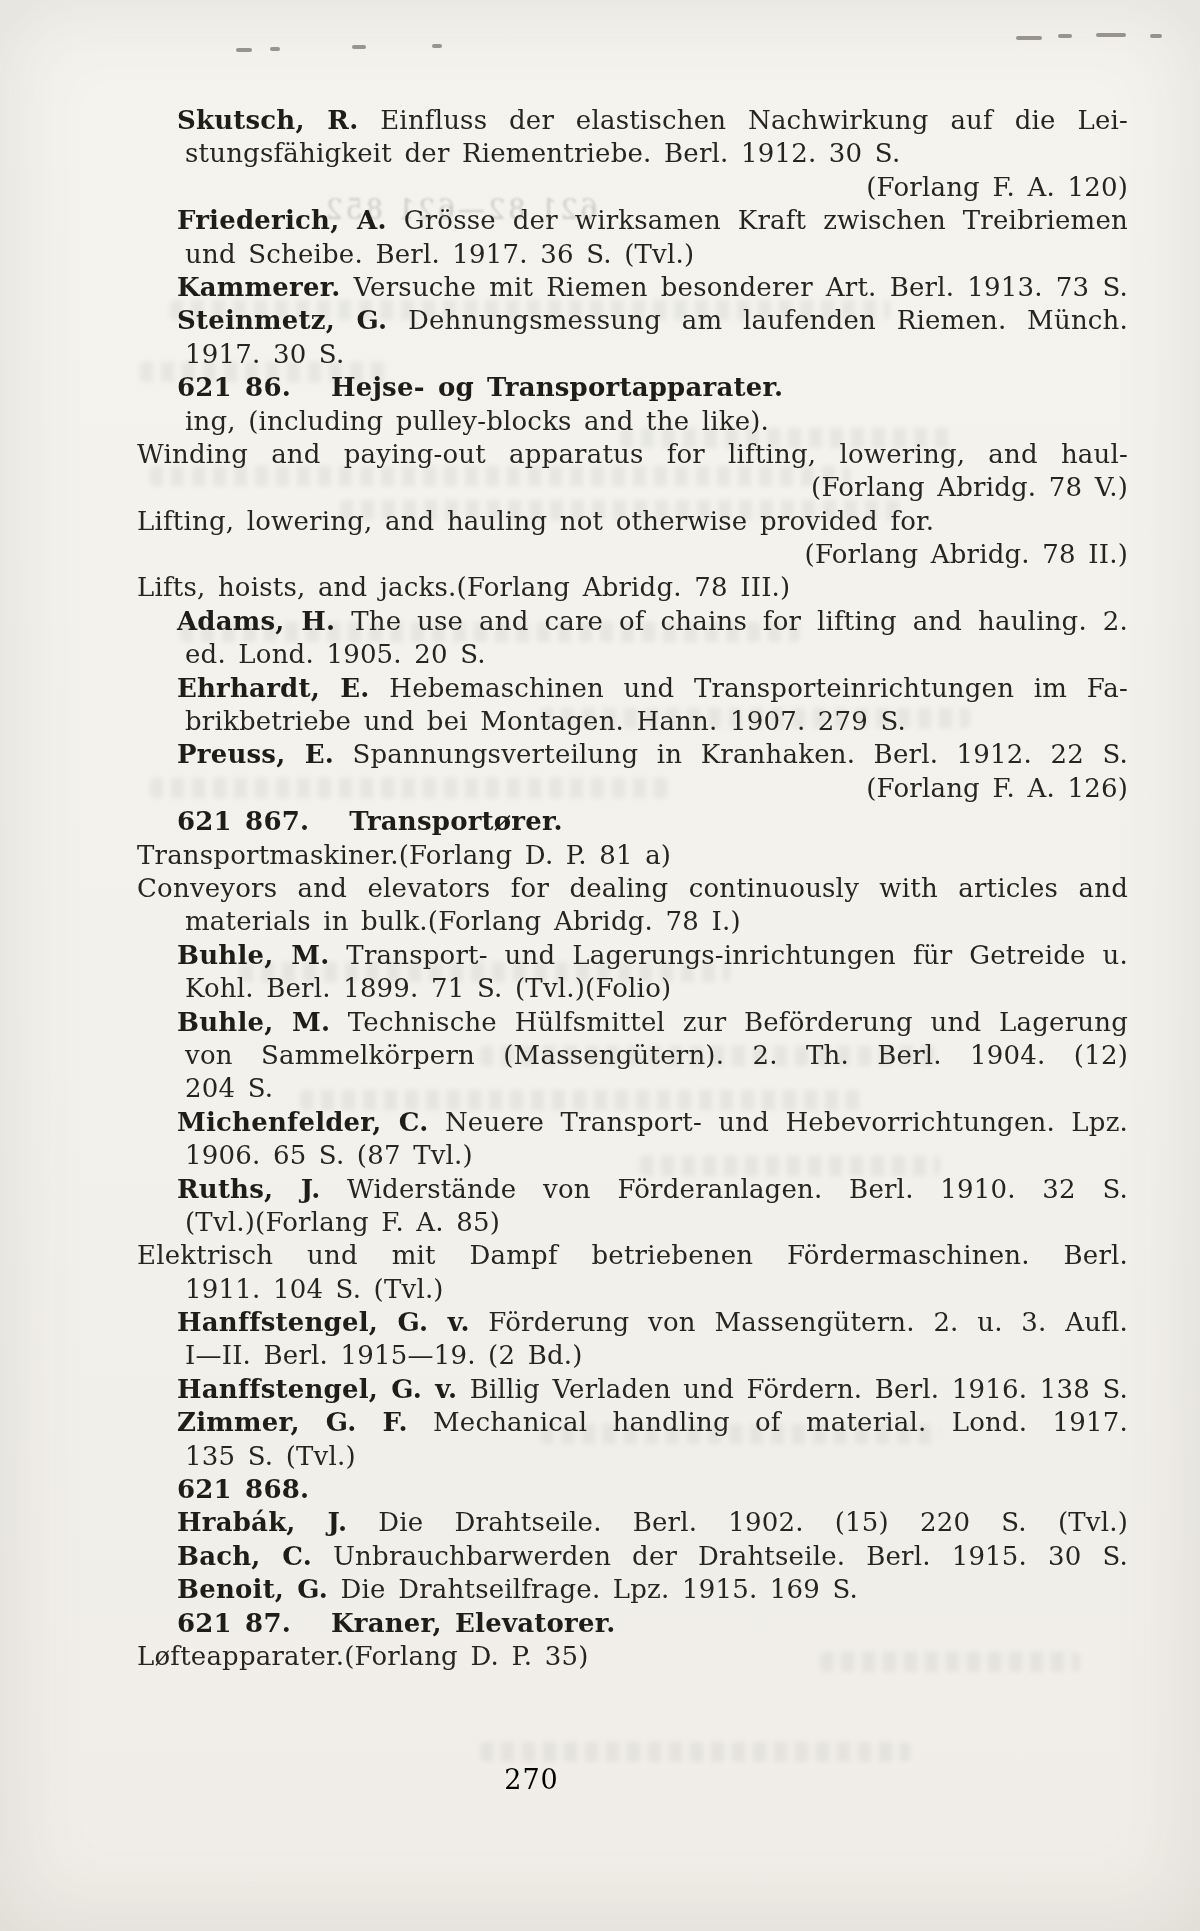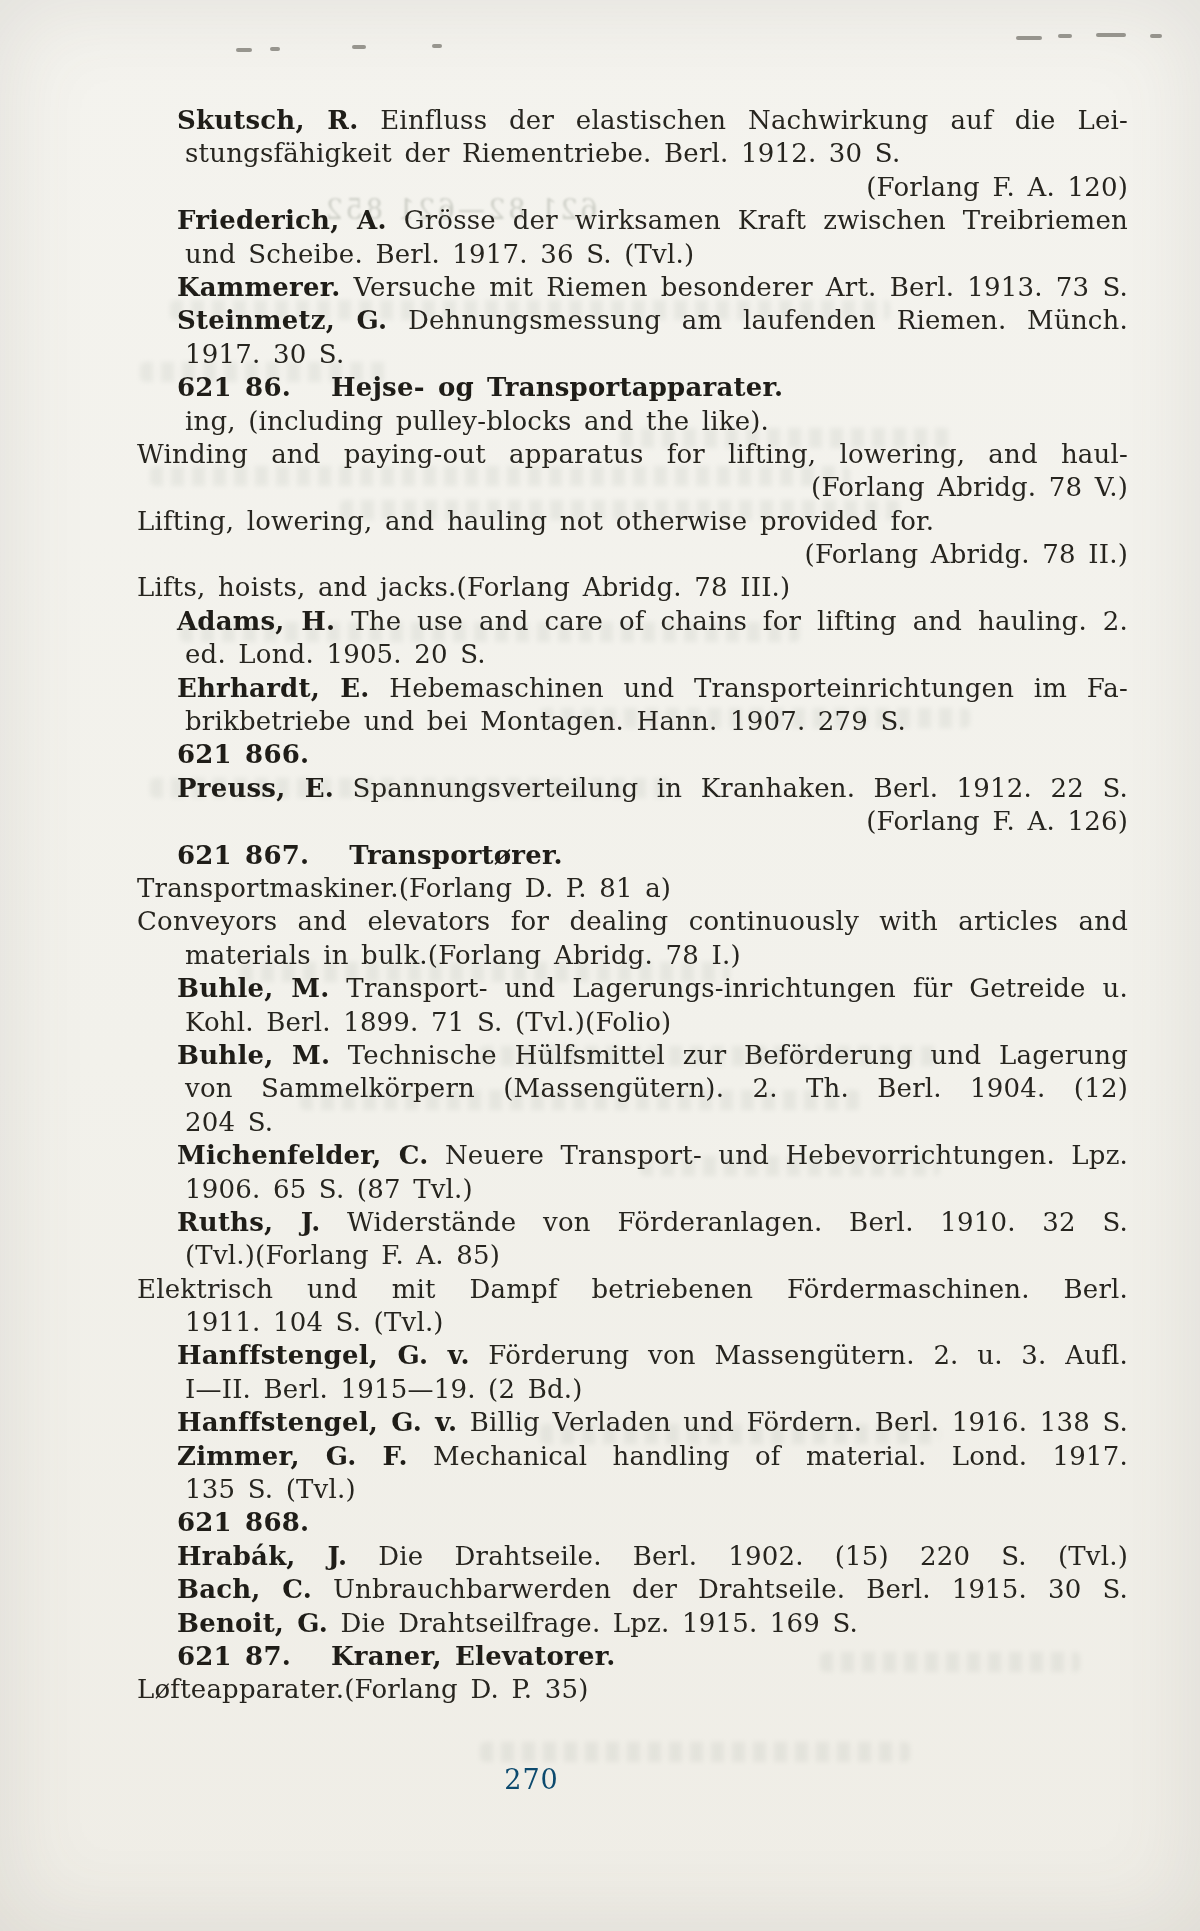--- a/index.html
+++ b/index.html
@@ -20,21 +20,21 @@
   .line{height:33.4px;line-height:33.4px;overflow:hidden;white-space:nowrap;}
   .line b{font-weight:bold;color:#1f1d18;margin-left:40px;}
   .line.ind{padding-left:48px;}
   .line.just{white-space:normal;text-align:justify;}
   .line.just::after{content:"";display:inline-block;width:100%;height:0;}
   .line.split{display:flex;}
   .line.ronly{text-align:right;}
   
   .page-number{
     position:absolute;top:1763px;left:0;width:1063px;text-align:center;
-    font-size:27px;line-height:33px;letter-spacing:1px;color:#0c4a6e;
+    font-size:27px;line-height:33px;letter-spacing:1px;color:#000000;
   }
   
   .bleed-header{
     position:absolute;top:193px;left:140px;width:640px;height:34px;
     transform:scaleX(-1);text-align:center;
     font-size:27px;line-height:34px;letter-spacing:3px;
     color:#999e92;opacity:.42;filter:blur(1.1px);
   }
   .smudge{
     position:absolute;height:20px;border-radius:5px;
@@ -94,21 +94,20 @@
       <div class="line"><span><span>Lifting, lowering, and hauling not otherwise provided for.</span></span></div>
       <div class="line ronly"><span><span>(Forlang Abridg. 78 II.)</span></span></div>
       <div class="line split">
         <span><span>Lifts, hoists, and jacks.</span></span>
         <span><span>(Forlang Abridg. 78 III.)</span></span>
       </div>
       <div class="line just"><span><b>Adams, H.</b><span> The use and care of chains for lifting and hauling. 2.</span></span></div>
       <div class="line ind"><span><span>ed. Lond. 1905. 20 S.</span></span></div>
       <div class="line just"><span><b>Ehrhardt, E.</b><span> Hebemaschinen und Transporteinrichtungen im Fa-</span></span></div>
       <div class="line ind"><span><span>brikbetriebe und bei Montagen. Hann. 1907. 279 S.</span></span></div>
-      <div class="line"><span><b>621 866.</b></span></div>
       <div class="line just"><span><b>Preuss, E.</b><span> Spannungsverteilung in Kranhaken. Berl. 1912. 22 S.</span></span></div>
       <div class="line ronly"><span><span>(Forlang F. A. 126)</span></span></div>
       <div class="line split">
         <span><b>621 867.</b></span>
         <span><b>Transportører.</b></span>
       </div>
       <div class="line split">
         <span><span>Transportmaskiner.</span></span>
         <span><span>(Forlang D. P. 81 a)</span></span>
       </div>

